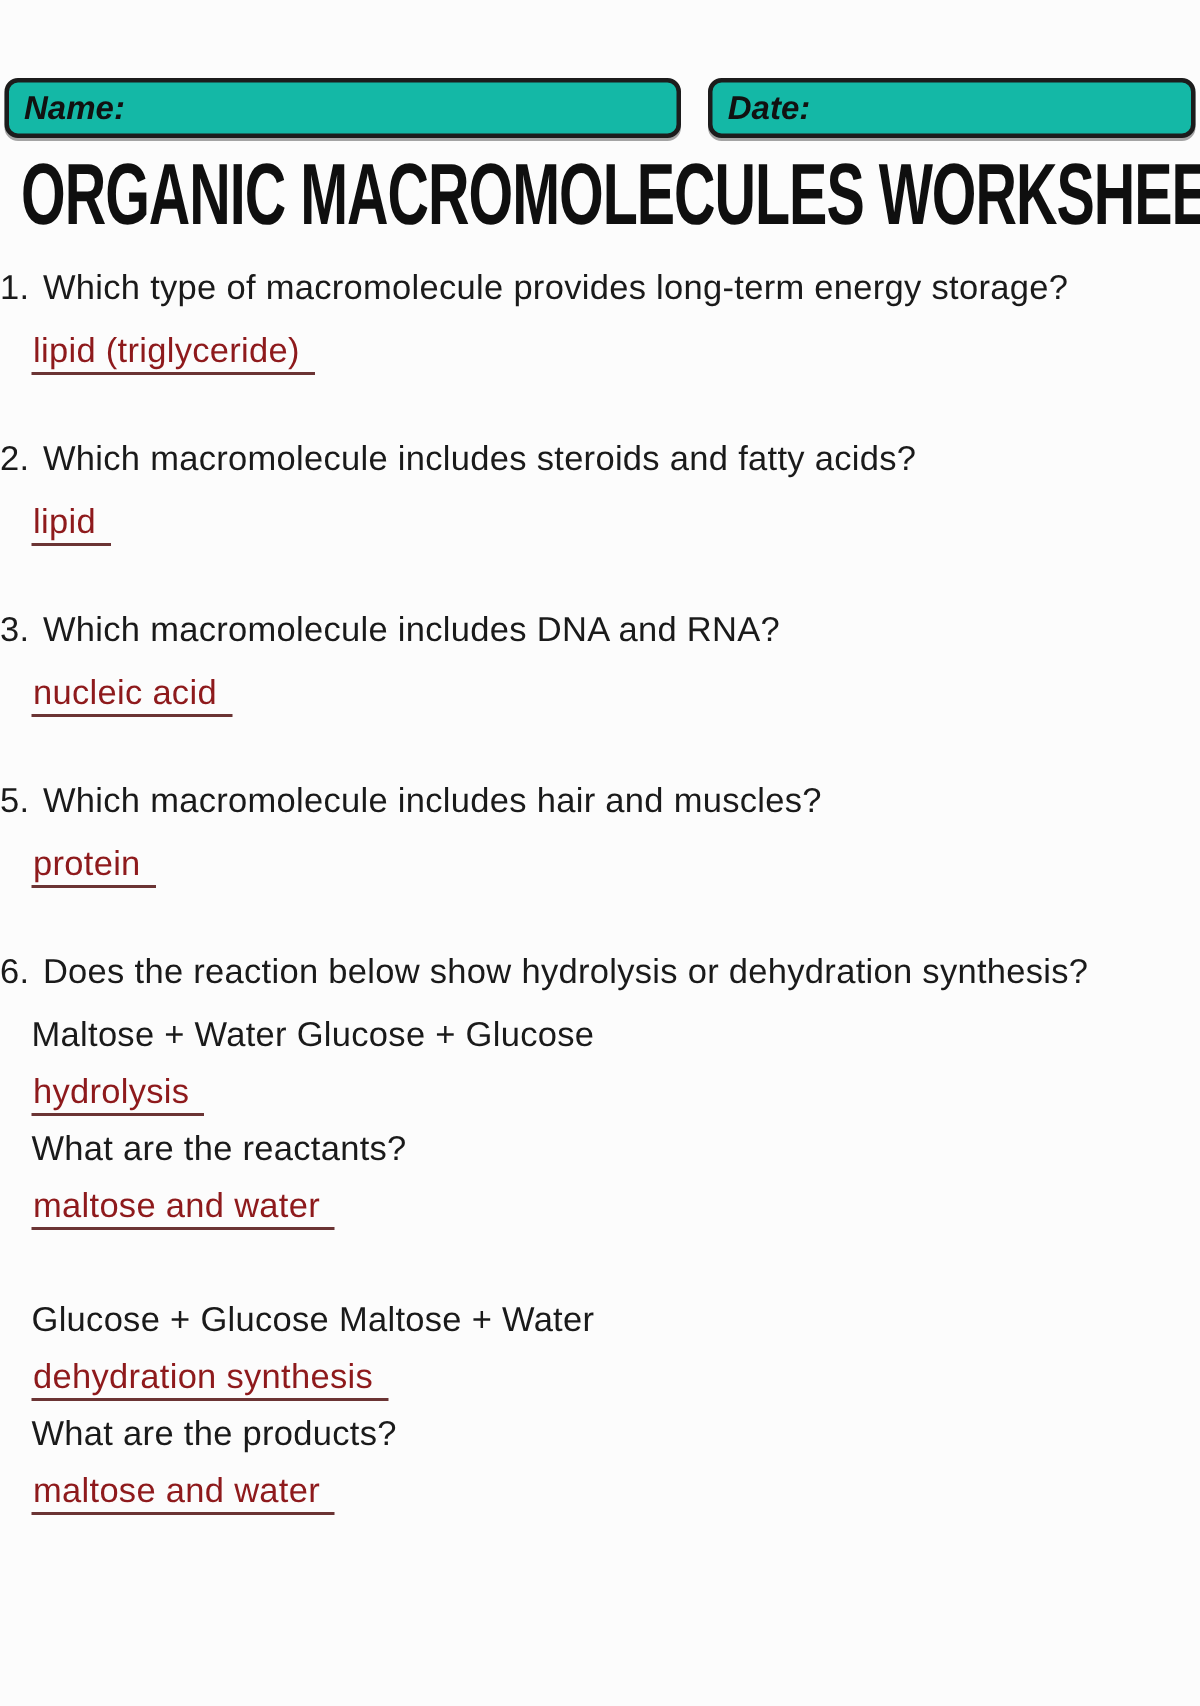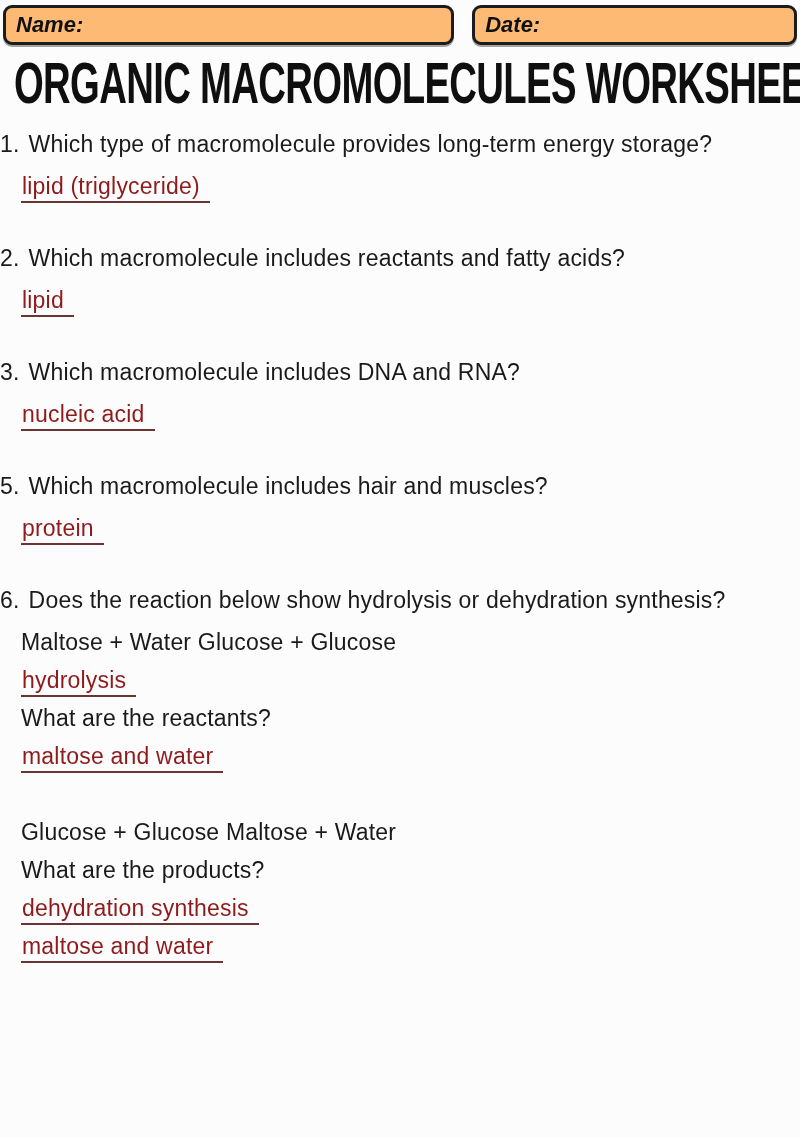--- a/index.html
+++ b/index.html
@@ -19,24 +19,25 @@
 
   
   .header-row{
     display:flex; gap:18px;
     padding:5px 3px 0 3px;
   }
   .field-box{
     border:3px solid #1c1c1c;
     border-radius:9px;
     height:40px;
-    background:#fdba74;
+    background:#14b8a6;
     display:flex; align-items:center;
     padding-left:10px;
     box-shadow:0 2px 0 rgba(0,0,0,0.35);
+    margin-top:47px;
   }
   .name-box{ width:474px; }
   .date-box{ width:341px; }
   .field-label{
     font-style:italic; font-weight:bold;
     font-size:22px; color:#111;
   }
 
   
   .title-wrap{ margin:4px 0 0 14px; height:64px; overflow:visible; white-space:nowrap; }
@@ -96,21 +97,21 @@
       <div class="q-line">
         <span class="q-num">1.</span><span class="q-text">Which type of macromolecule provides long-term energy storage?</span>
       </div>
       <div class="sub">
         <span class="answer">lipid (triglyceride)</span>
       </div>
     </section>
 
     <section class="q">
       <div class="q-line">
-        <span class="q-num">2.</span><span class="q-text">Which macromolecule includes reactants and fatty acids?</span>
+        <span class="q-num">2.</span><span class="q-text">Which macromolecule includes steroids and fatty acids?</span>
       </div>
       <div class="sub">
         <span class="answer">lipid</span>
       </div>
     </section>
 
     <section class="q">
       <div class="q-line">
         <span class="q-num">3.</span><span class="q-text">Which macromolecule includes DNA and RNA?</span>
       </div>
@@ -145,24 +146,24 @@
       <div class="sub">
         <span class="answer">maltose and water</span>
       </div>
     </section>
 
     <section class="q">
       <div class="sub">
         <span class="plain">Glucose + Glucose Maltose + Water</span>
       </div>
       <div class="sub">
-        <span class="plain">What are the products?</span>
+        <span class="answer">dehydration synthesis</span>
       </div>
       <div class="sub">
-        <span class="answer">dehydration synthesis</span>
+        <span class="plain">What are the products?</span>
       </div>
       <div class="sub">
         <span class="answer">maltose and water</span>
       </div>
     </section>
 
   </div>
 </div>
 
 </body></html>

